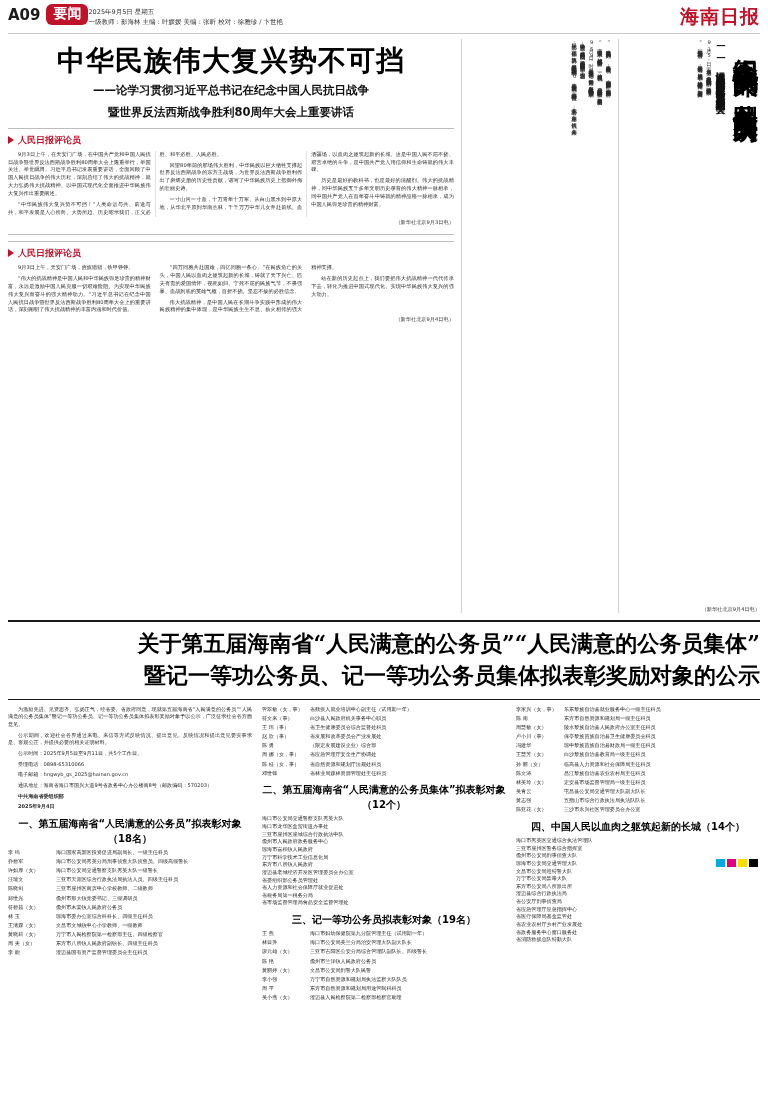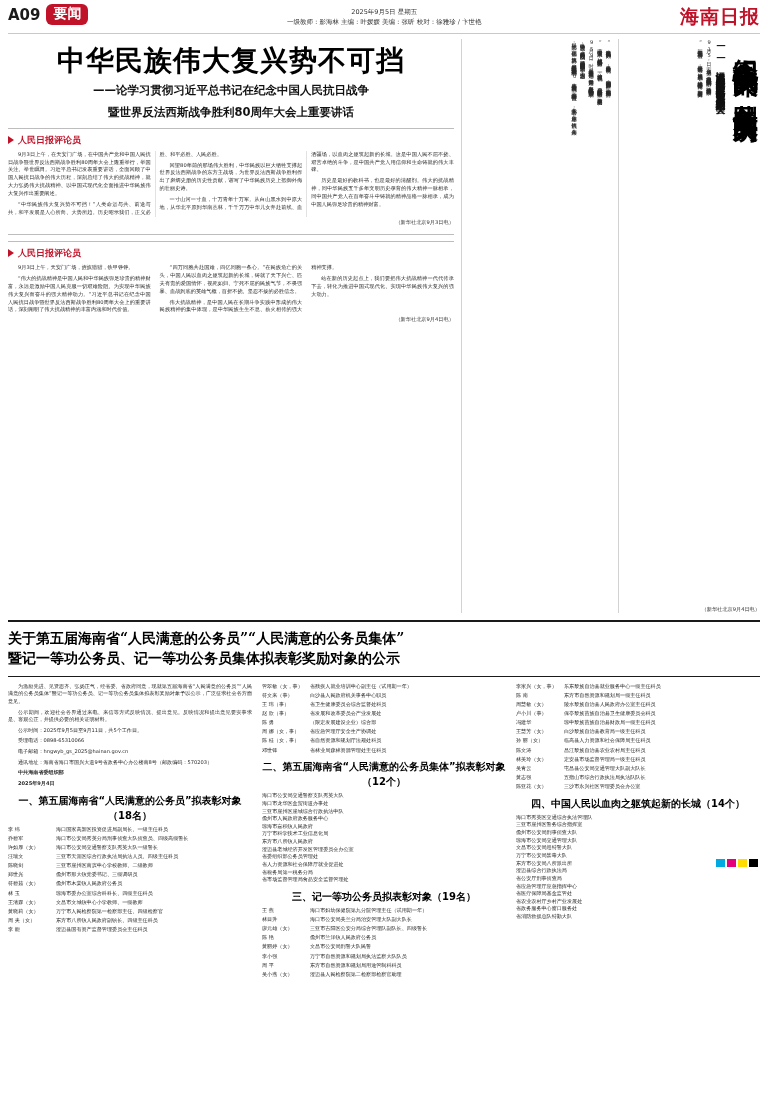--- a/index.html
+++ b/index.html
@@ -4,21 +4,21 @@
 <style>
   html,body{margin:0;padding:0;background:#ffffff;}
   body{width:768px;height:1097px;font-family:"DejaVu Sans","Liberation Sans",sans-serif;color:#1a1a1a;overflow:hidden;}
   .page{position:relative;width:768px;height:871px;box-sizing:border-box;padding:4px 8px 6px 8px;}
 
   
   .masthead{display:flex;align-items:flex-start;justify-content:space-between;border-bottom:1px solid #c9c9c9;padding-bottom:3px;}
   .mh-left{display:flex;align-items:center;gap:6px;}
   .mh-page{font-size:15px;font-weight:bold;letter-spacing:0;}
   .mh-sec{background:#c0132a;color:#fff;font-size:14px;font-weight:bold;padding:1px 7px 2px 7px;border-radius:6px;}
-  .mh-mid{flex:1;text-align:center;font-size:6.5px;color:#333;line-height:1.6;padding-top:3px;}
+  .mh-mid{flex:1;text-align:left;font-size:6.5px;color:#333;line-height:1.6;padding-top:3px;}
   .mh-right{display:flex;align-items:center;gap:4px;justify-content:center;}
   .mh-logo{color:#c0132a;font-size:19px;font-weight:bold;letter-spacing:1px;font-family:"DejaVu Serif","Liberation Serif",serif;}
 
   
   .body-area{display:flex;gap:7px;margin-top:5px;}
   .col-left{width:452px;}
   .col-mid{width:148px;border-left:1px solid #d2d2d2;border-right:1px solid #d2d2d2;padding:0 5px;}
   .col-right{width:136px;}
 
   
@@ -37,21 +37,21 @@
   .sign{text-align:right;font-size:5.2px;margin-top:2px;color:#333;}
 
   
   .vmid{display:flex;justify-content:flex-end;height:565px;}
   .vtitle{writing-mode:vertical-rl;text-orientation:upright;font-family:"DejaVu Serif","Liberation Serif",serif;font-weight:bold;font-size:25px;line-height:1.18;letter-spacing:2px;color:#000;}
   .vsub{writing-mode:vertical-rl;text-orientation:upright;font-size:9.5px;font-weight:bold;line-height:1.5;letter-spacing:1px;color:#111;margin-right:3px;}
   .vcol-text{writing-mode:vertical-rl;text-orientation:upright;font-size:5.2px;line-height:1.65;letter-spacing:0.3px;color:#2a2a2a;height:560px;}
 
   
   .notice{border-top:2px solid #1a1a1a;margin-top:7px;padding-top:6px;}
-  .notice-title{text-align:left;font-family:"DejaVu Serif","Liberation Serif",serif;font-weight:bold;font-size:14px;line-height:1.45;color:#000;}
+  .notice-title{text-align:right;font-family:"DejaVu Serif","Liberation Serif",serif;font-weight:bold;font-size:22px;line-height:1.45;color:#000;}
   .notice-rule{height:1px;background:#1a1a1a;margin:7px 0 6px 0;}
   .notice-body{display:flex;gap:10px;font-size:5.1px;line-height:1.5;color:#2a2a2a;}
   .nb-col{flex:1;}
   .nb-col p{margin:0 0 3px 0;text-indent:10px;text-align:justify;}
   .nb-center{text-align:center;text-indent:0;font-weight:bold;}
   .sec-head{font-weight:bold;font-size:10px;text-align:center;margin:5px 0 3px 0;color:#000;}
   .name-row{display:flex;gap:4px;margin-bottom:1.5px;}
   .nr-name{width:44px;flex:none;font-size:5.1px;}
   .nr-desc{flex:1;font-size:5.1px;line-height:1.45;}
   .plain-list div{font-size:5.1px;line-height:1.5;}

